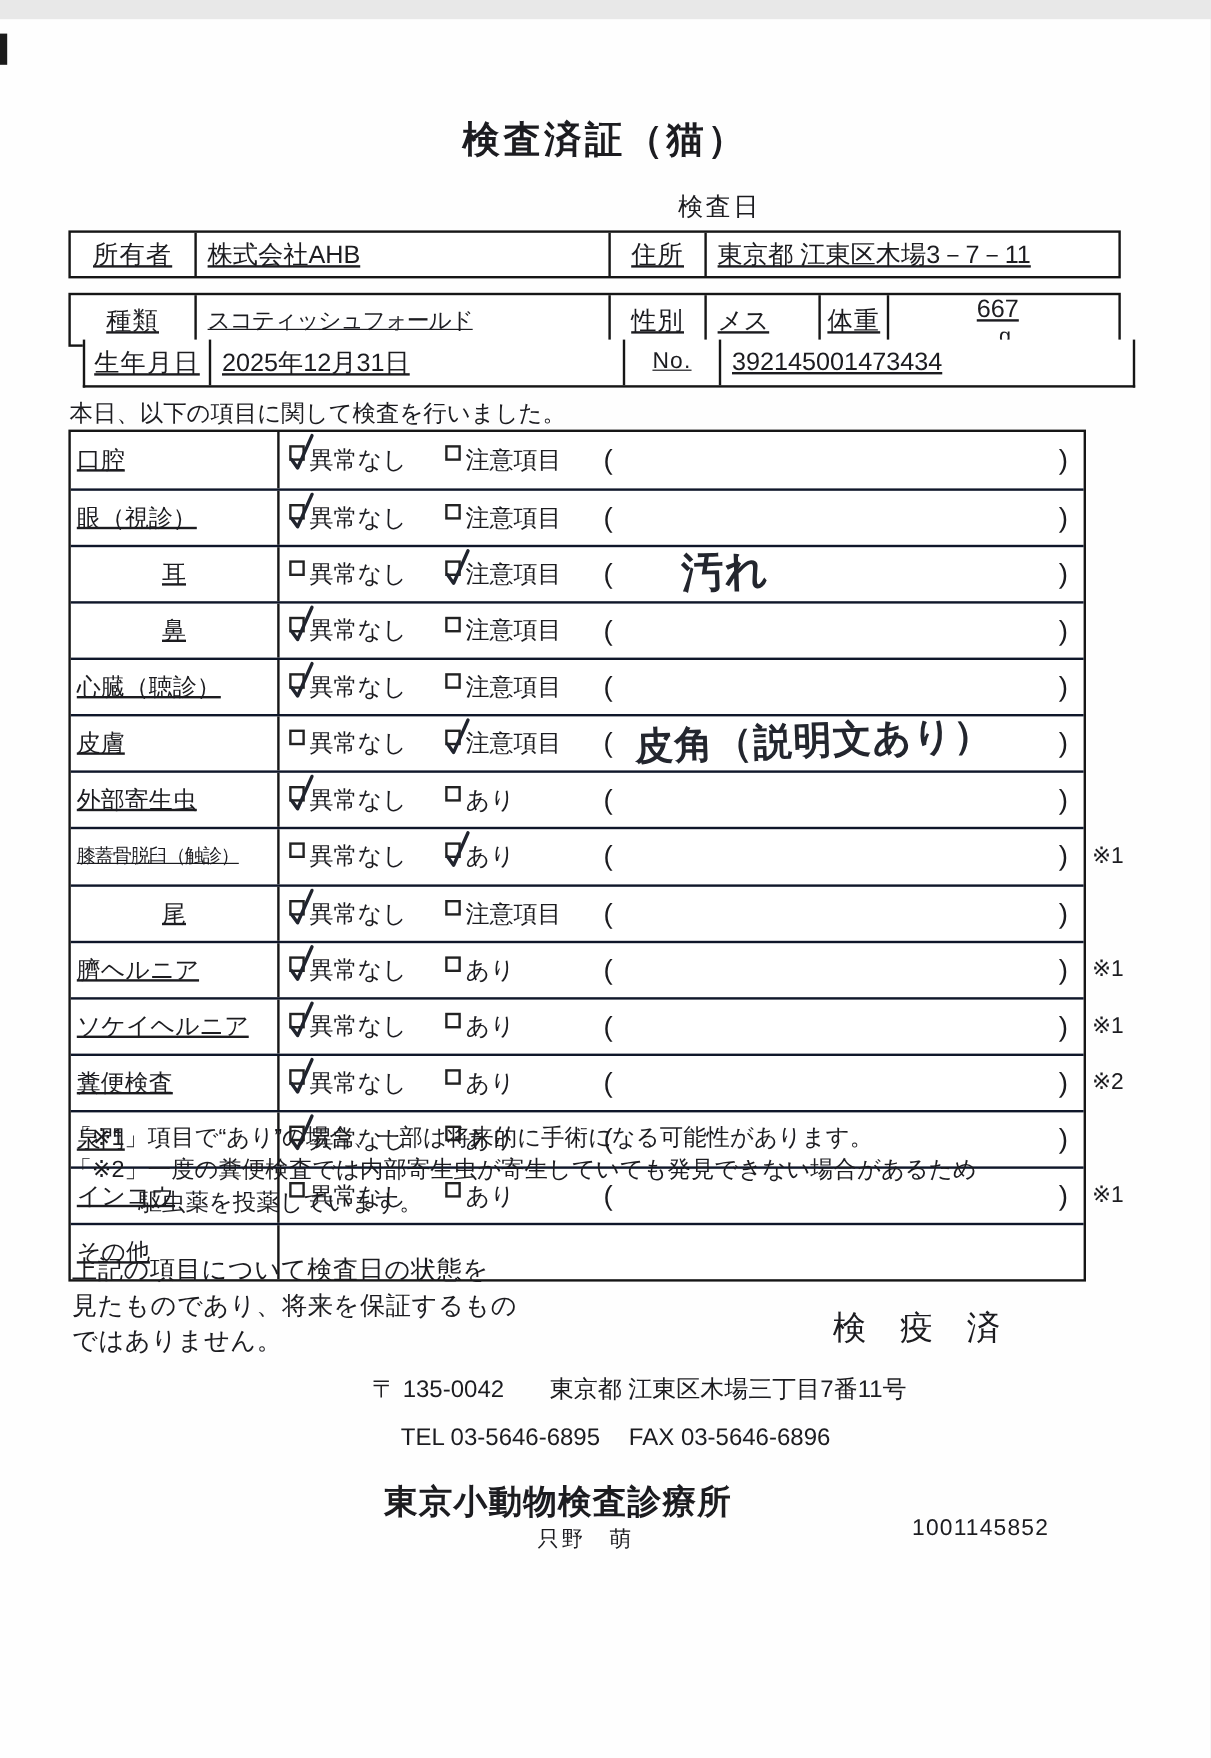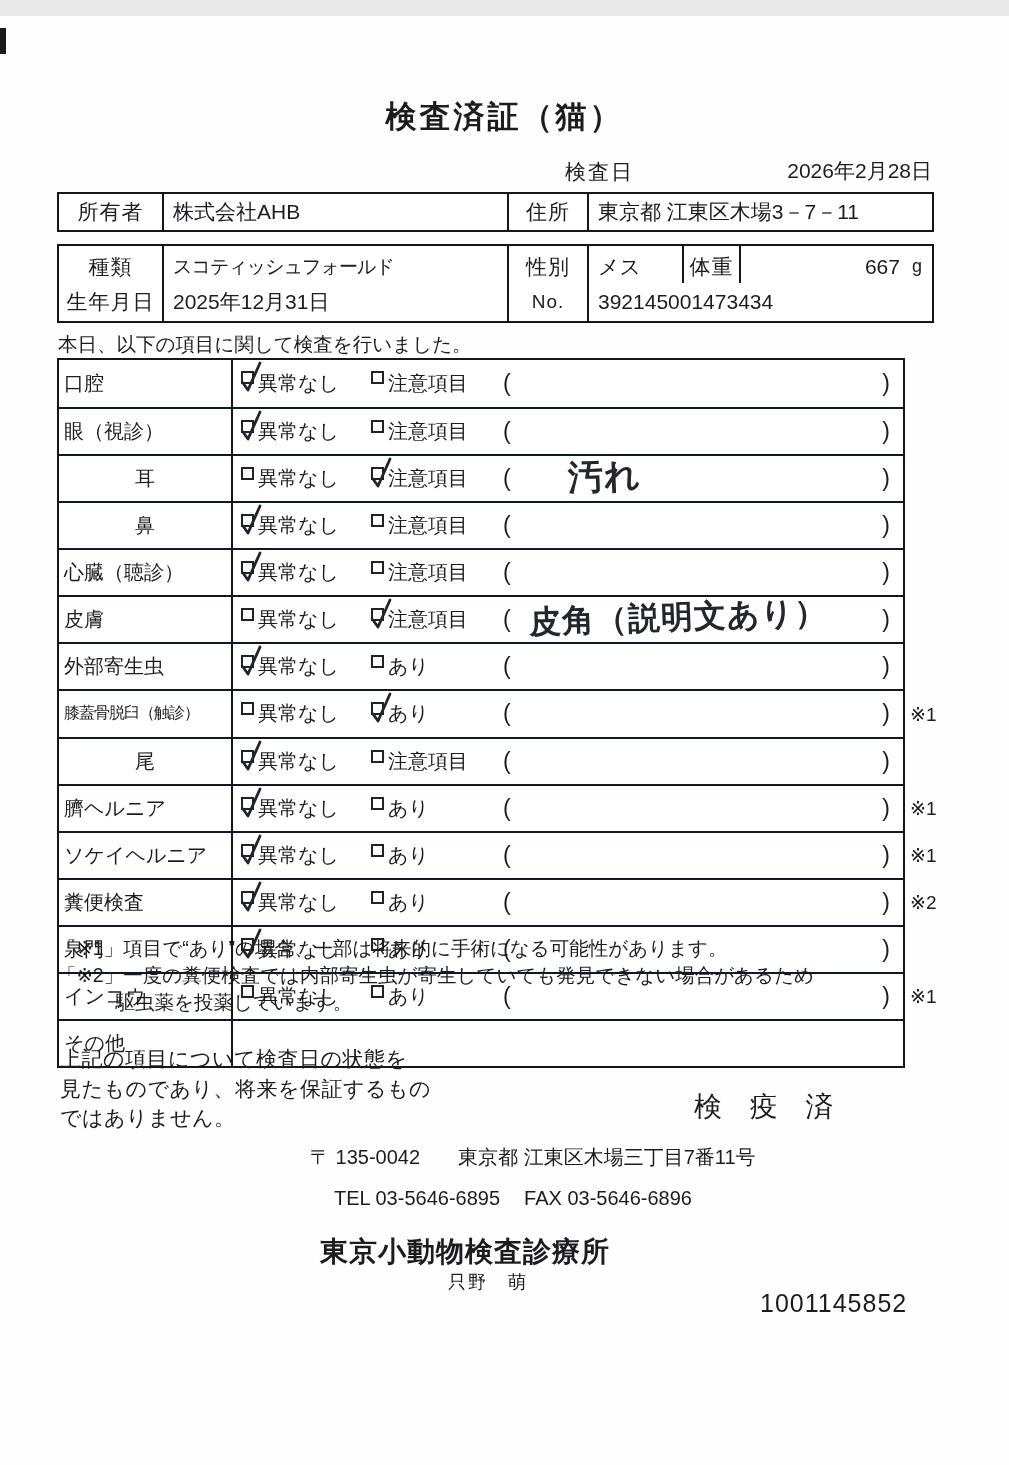--- a/index.html
+++ b/index.html
@@ -18,37 +18,37 @@
   .scan-mark{position:absolute;left:0;top:12px;width:6px;height:26px;background:#1b1b1b;}
 
   .doc-title{
     left:0;top:80px;width:100%;
     text-align:center;font-size:31px;font-weight:700;letter-spacing:3px;
   }
   .insp-date-label{left:565px;top:142px;font-size:21px;letter-spacing:2px;}
   .insp-date-value{left:720px;top:141px;width:212px;text-align:right;font-size:21px;}
 
   
-  .tbl{border:2px solid #161616;box-sizing:border-box;background:#fff;}
+  .tbl{border:2px solid #161616;box-sizing:border-box;background:#fff;text-decoration:underline;}
   .grid{display:grid;box-sizing:border-box;}
   .cell{
     box-sizing:border-box;border-left:2px solid #161616;
     display:flex;align-items:center;font-size:21px;overflow:hidden;white-space:nowrap;
   }
   .cell:first-child{border-left:none;}
   .cell.lab{justify-content:center;letter-spacing:1px;}
   .cell.val{padding-left:9px;}
-  .cell.val-r{justify-content:flex-end;padding-right:10px;}
+  .cell.val-r{justify-content:space-between;padding-right:10px;flex-direction:column;}
 
   .owner-table{left:57px;top:176px;width:877px;}
   .owner-table .grid{grid-template-columns:103px 345px 80px 1fr;height:36px;}
 
   .pet-row1{left:57px;top:228px;width:877px;}
   .pet-row1 .grid{grid-template-columns:103px 345px 80px 95px 57px 1fr;height:41px;}
-  .pet-row2{left:57px;top:267px;width:877px;border-top:none;}
+  .pet-row2{left:69px;top:267px;width:877px;border-top:none;}
   .pet-row2 .grid{grid-template-columns:103px 345px 80px 1fr;height:38px;}
   .breed{font-size:19px;letter-spacing:-1px;}
   .unit{font-size:18px;margin-left:12px;}
 
   .intro{left:58px;top:315px;font-size:19.5px;}
 
   
   .checklist{
     left:57px;top:342px;width:848px;height:710px;
     display:grid;grid-template-rows:repeat(15,1fr);
@@ -89,33 +89,32 @@
   
   .footnotes{left:57px;top:919px;font-size:19.5px;line-height:27px;white-space:pre-line;}
   .disclaimer{left:60px;top:1028px;font-size:21px;line-height:29.5px;white-space:pre-line;letter-spacing:0.5px;}
   .quarantine{left:694px;top:1072px;font-size:28px;letter-spacing:10px;font-weight:400;}
   .postal-line{left:310px;top:1128px;font-size:20px;}
   .postal-line .gap{display:inline-block;width:38px;}
   .tel-line{left:334px;top:1171px;font-size:20px;}
   .tel-line .gap{display:inline-block;width:24px;}
   .clinic{left:320px;top:1217px;font-size:28px;font-weight:600;letter-spacing:1px;}
   .examiner{left:448px;top:1254px;font-size:18px;letter-spacing:2px;}
-  .serial{left:760px;top:1273px;font-size:25px;letter-spacing:1px;}
+  .serial{left:760px;top:1247px;font-size:19px;letter-spacing:1px;}
 </style>
 </head>
 <body>
 
 <div class="page">
 
   <div class="scan-mark"></div>
 
   <div class="abs doc-title">検査済証（猫）</div>
 
   <div class="abs insp-date-label">検査日</div>
-  <div class="abs insp-date-value">2026年2月28日</div>
 
   <div class="abs tbl owner-table">
     <div class="grid">
       <div class="cell lab">所有者</div>
       <div class="cell val">株式会社AHB</div>
       <div class="cell lab">住所</div>
       <div class="cell val">東京都 江東区木場3－7－11</div>
     </div>
   </div>
 

